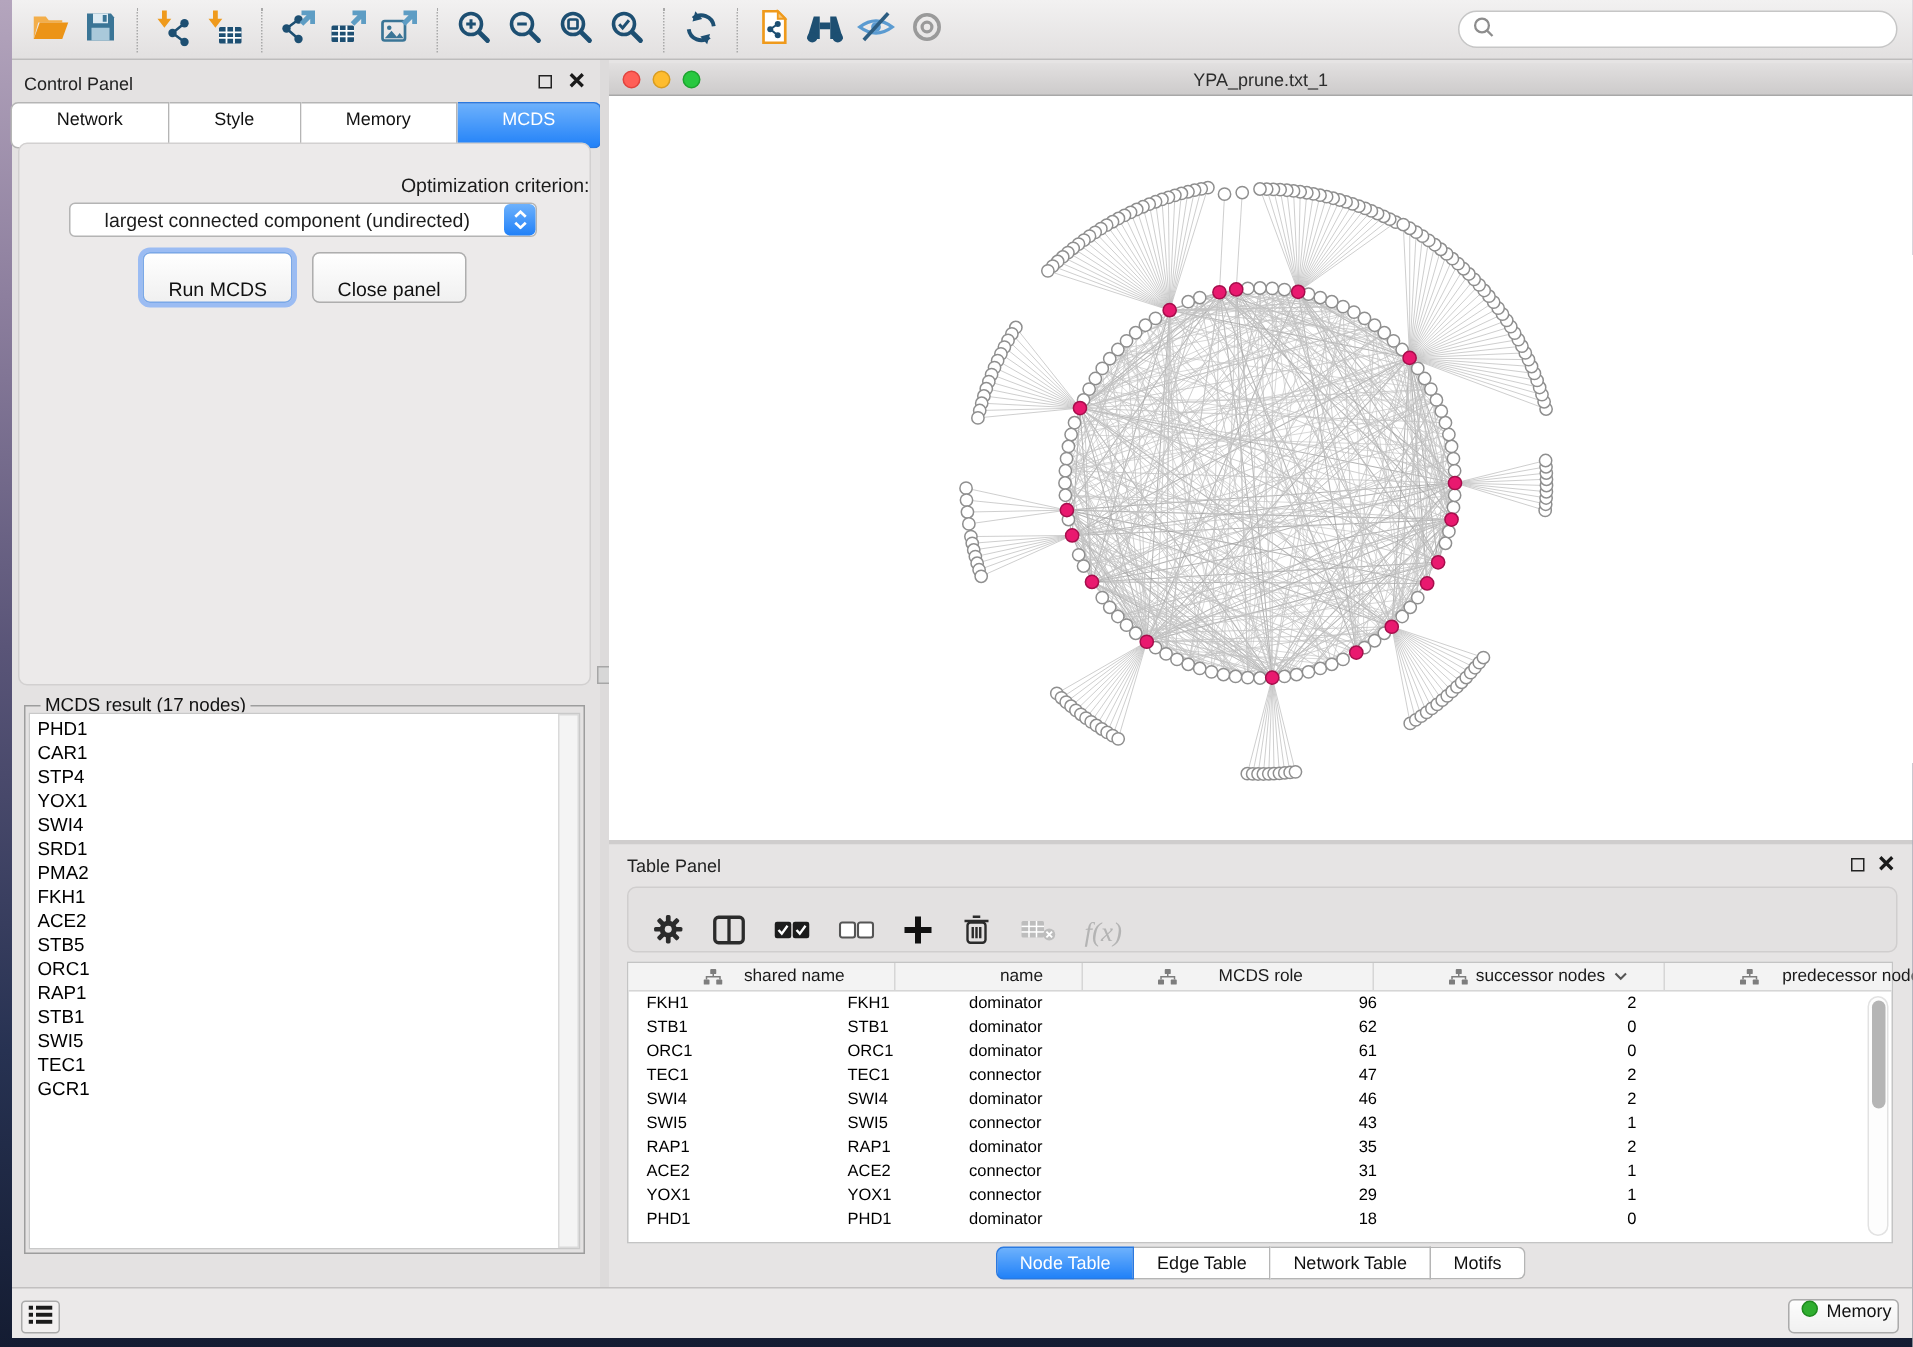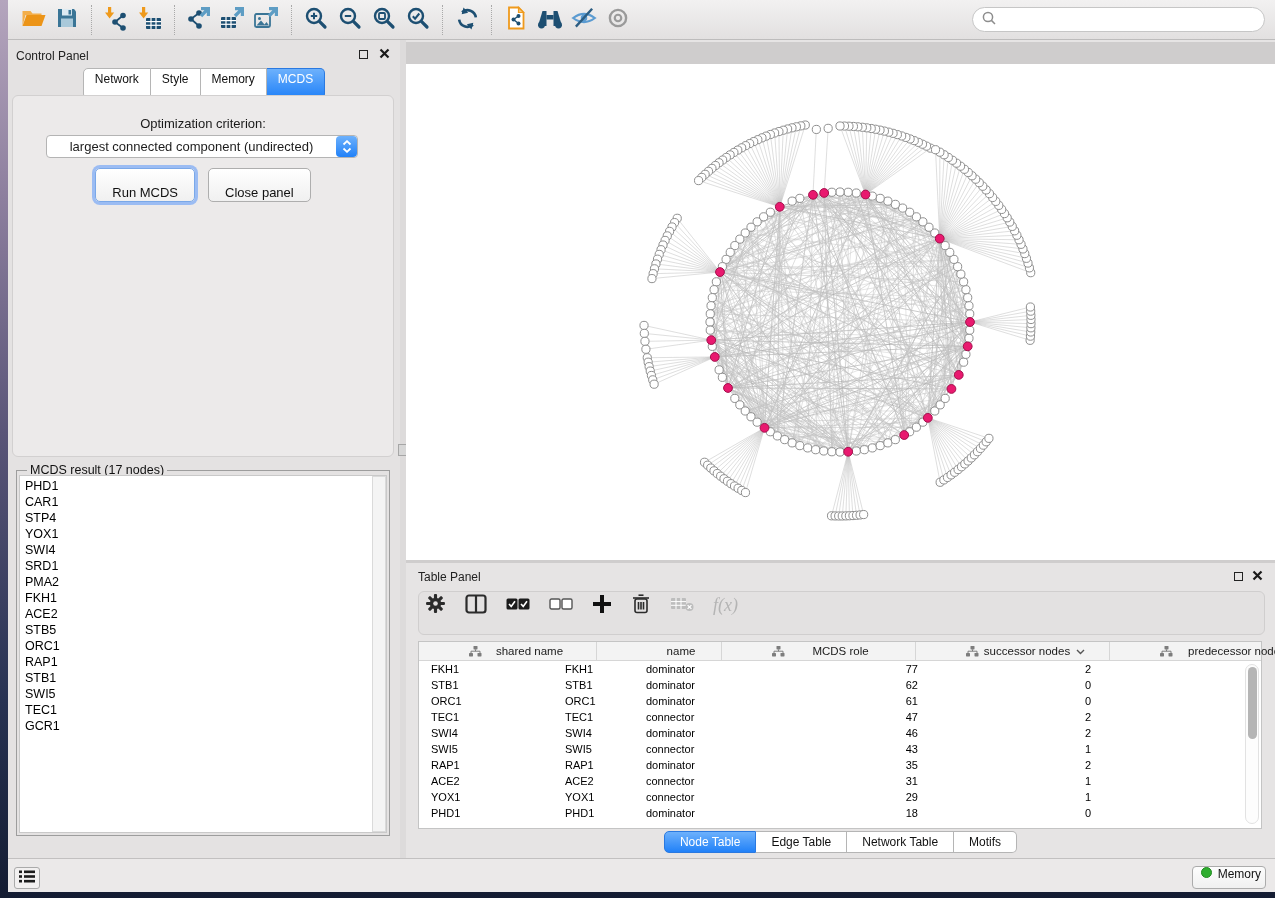--- a/index.html
+++ b/index.html
@@ -22,28 +22,28 @@
   .search-box input { border:none; outline:none; flex:1; font-size:12px; font-family:"Liberation Sans",sans-serif; background:transparent; }
 
   
   .control-panel { position:absolute; left:0; top:40px; width:392px; height:818px; background:#e4e2e2; }
   .panel-title-row { position:relative; height:28px; }
   .panel-title { position:absolute; left:8px; top:9px; font-size:12px; color:#222; }
   .win-float { position:absolute; top:10px; width:9px; height:9px; border:1.5px solid #222; }
   .win-close { position:absolute; top:8px; }
   .cp-float { right:32px; } .cp-close { right:10px; }
   .seg-row { display:flex; justify-content:center; }
-  .seg { height:31px; line-height:20px; padding:0 11px; font-size:12px; background:#fff;
+  .seg { height:31px; line-height:20px; padding:0 30px; font-size:12px; background:#fff;
     border:1px solid #b5b5b5; border-left:none; color:#111; }
   .seg:first-child { border-left:1px solid #b5b5b5; border-radius:5px 0 0 5px; }
   .seg:last-child { border-radius:0 5px 5px 0; }
   .seg.active { background:linear-gradient(#6db1fc,#2181f8); color:#fff; border-color:#2a79e0; }
   .cp-inner { position:absolute; left:4px; top:55px; width:382px; height:362px;
     background:#eceaea; border:1px solid #d2d0d0; border-radius:6px; }
-  .opt-label { text-align:center; margin-top:20px; font-size:13px; color:#1a1a1a; }
+  .opt-label { text-align:right; margin-top:20px; font-size:13px; color:#1a1a1a; }
   .dropdown { position:absolute; left:33px; top:39px; width:312px; height:23px; background:#fff;
     border:1px solid #b4b4b4; border-radius:4px; display:flex; align-items:center; }
   .dropdown .dd-value { flex:1; text-align:center; font-size:13px; }
   .dd-stepper { width:21px; height:21px; margin-right:0px; border-radius:4px;
     background:linear-gradient(#6db1fc,#2181f8); display:flex; align-items:center; justify-content:center; flex:none; }
   .btn-row { position:absolute; left:0; top:72px; width:100%; display:flex; justify-content:center; gap:13px; }
   .aqua-btn { height:23px; padding:16px 16px; background:linear-gradient(#ffffff,#f0f0f0);
     border:1px solid #aeaeae; border-radius:5px; font-size:13px; font-family:"Liberation Sans",sans-serif; color:#111; }
   .aqua-btn.focused { box-shadow:0 0 0 3px rgba(90,150,250,.55); border-color:#7aa8e8; }
   .mcds-group { position:absolute; left:8px; top:430px; width:374px; height:366px; border:1px solid #9d9d9d; background:#e4e2e2; }
@@ -67,21 +67,21 @@
   .light.yellow { background:#febc2e; border:1px solid #d89c21; }
   .light.green { background:#28c840; border:1px solid #1da32f; }
   .net-title { font-size:12px; color:#2c2c2c; }
   .net-canvas { position:absolute; left:0; top:22px; width:869px; height:496px; background:#fff; }
 
   
   .table-panel { position:absolute; left:398px; top:563px; width:869px; height:295px; background:#e6e4e4; }
   .tp-title { position:absolute; left:12px; top:7px; font-size:12px; color:#222; }
   .tp-float { right:32px; } .tp-close { right:12px; }
   .tp-toolbar { position:absolute; left:12px; top:28px; right:10px; height:44px; background:#e3e1e1;
-    border:1px solid #d0cece; border-radius:6px; display:flex; align-items:flex-start; padding-left:6px; gap:19px; }
+    border:1px solid #d0cece; border-radius:6px; display:flex; align-items:flex-end; padding-left:16px; gap:19px; }
   .tp-icon { display:flex; align-items:center; justify-content:center; height:26px; }
   .fx { font-family:"Liberation Serif", serif; font-style:italic; font-size:18px; color:#b4b4b4; }
   .node-table { position:absolute; left:12px; top:78px; width:844px; height:188px; background:#fff; border:1px solid #c4c4c4; }
   .thead { display:flex; height:19px; background:#f3f3f3; border-bottom:1px solid #d6d6d6; }
   .th { display:flex; align-items:center; justify-content:center; gap:6px; font-size:11.5px; color:#1a1a1a;
     border-right:1px solid #d6d6d6; position:relative; flex:none;margin-left:44px; }
   .th .tree { position:absolute; left:6px; top:4px; }
   .th-fill { flex:1; border-right:none; }
   .c0 { width:134px; } .c1 { width:81px; } .c2 { width:150px; } .c3 { width:150px; } .c4 { width:167px; }
   .tbody { position:absolute; left:0; top:19px; right:0; bottom:0; overflow:hidden; }
@@ -331,20 +331,28 @@
         </div>
       <div class="mcds-scroll"></div>
     </div>
   </div>
 
   <div class="gap-strip"></div>
   <div class="divider-knob" style="left:390px; top:444px; width:9px; height:12px;"></div>
   <div class="divider-knob" style="left:825px; top:553px; width:14px; height:7px;"></div>
 
   <div class="net-win">
+    <div class="net-title-bar">
+      <span class="traffic">
+        <span class="light red"></span>
+        <span class="light yellow"></span>
+        <span class="light green"></span>
+      </span>
+      <span class="net-title">YPA_prune.txt_1</span>
+    </div>
     <div class="net-canvas">
       <svg id="graph-svg" width="869" height="496">
           <g>
             <line x1="373.771515434418" y1="142.7935346999421" x2="406.97148019369126" y2="130.84081190460526" stroke="#a0a0a0" stroke-width="0.7" opacity="0.8"></line>
             <line x1="373.771515434418" y1="142.7935346999421" x2="418.1569853573308" y2="128.96900028662813" stroke="#a0a0a0" stroke-width="0.7" opacity="0.8"></line>
             <line x1="373.771515434418" y1="142.7935346999421" x2="533.731469735989" y2="174.61154789600948" stroke="#a0a0a0" stroke-width="0.7" opacity="0.8"></line>
             <line x1="373.771515434418" y1="142.7935346999421" x2="358.50861575757784" y2="363.8350173863215" stroke="#a0a0a0" stroke-width="0.7" opacity="0.8"></line>
             <line x1="373.771515434418" y1="142.7935346999421" x2="321.98820914260165" y2="323.9799871848915" stroke="#a0a0a0" stroke-width="0.7" opacity="0.8"></line>
             <line x1="406.97148019369126" y1="130.84081190460526" x2="533.731469735989" y2="174.61154789600948" stroke="#a0a0a0" stroke-width="0.7" opacity="0.8"></line>
             <line x1="406.97148019369126" y1="130.84081190460526" x2="564" y2="258" stroke="#a0a0a0" stroke-width="0.7" opacity="0.8"></line>
@@ -1360,21 +1368,21 @@
               </svg></span>
           <span>predecessor nodes</span>
         </div>
         <div class="th th-fill"></div>
       </div>
       <div class="tbody">
           <div class="tr">
             <div class="td c0">FKH1</div>
             <div class="td c1">FKH1</div>
             <div class="td c2">dominator</div>
-            <div class="td c3">77</div>
+            <div class="td c3">96</div>
             <div class="td c4">2</div>
           </div>
           <div class="tr">
             <div class="td c0">STB1</div>
             <div class="td c1">STB1</div>
             <div class="td c2">dominator</div>
             <div class="td c3">62</div>
             <div class="td c4">0</div>
           </div>
           <div class="tr">

